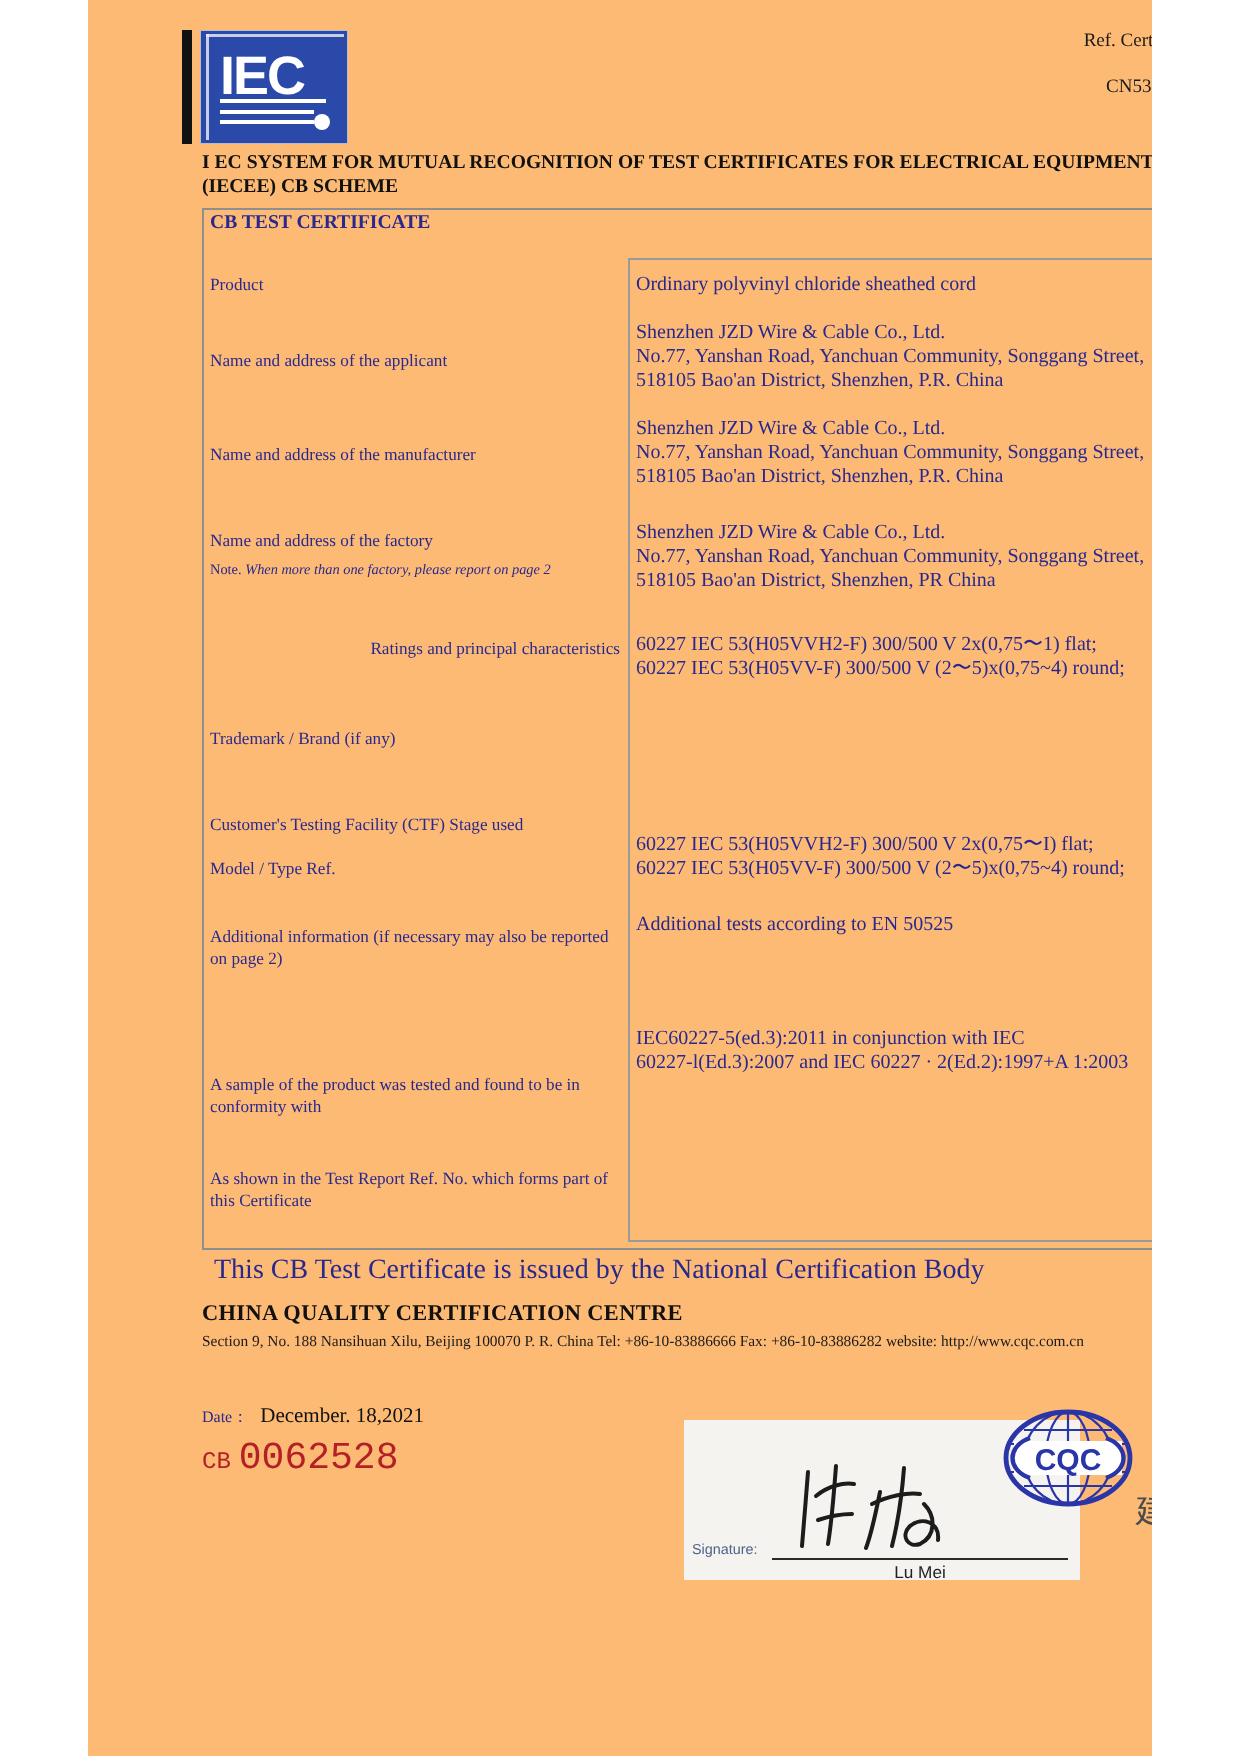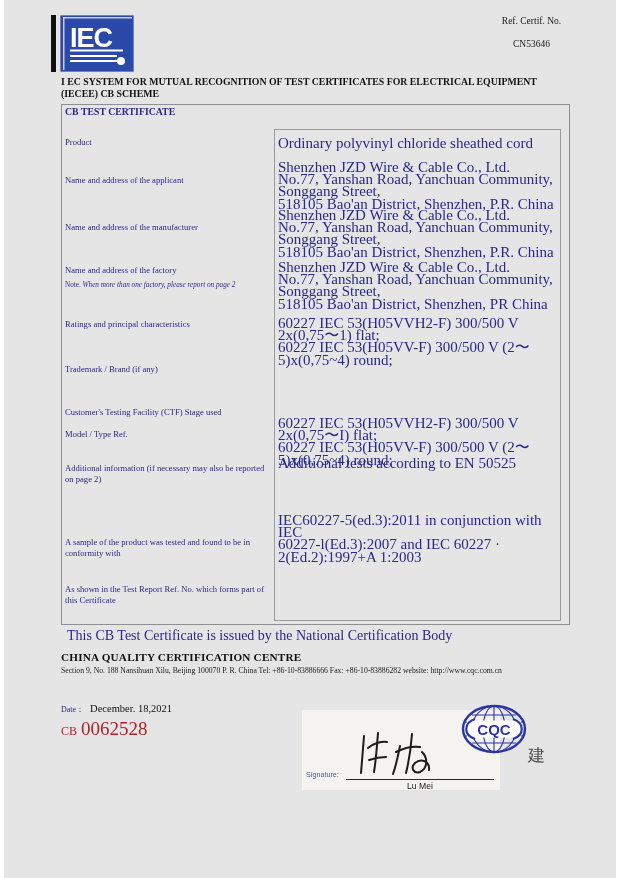--- a/index.html
+++ b/index.html
@@ -1,19 +1,19 @@
 <!DOCTYPE html>
 <html><head>
 <meta charset="utf-8">
 <style>
   * { margin:0; padding:0; box-sizing:border-box; }
   html,body { background:#ffffff; }
   body { font-family:"Liberation Serif", serif; }
   .page {
-    position:relative; width:612px; height:878px; background:#e5e5e5;
+    position:relative; width:532px; height:878px; background:#fdba74;
     overflow:hidden; margin:0 auto;
   }
   .abs { position:absolute; }
 
   
   .iec-bar { left:47px; top:15px; width:5px; height:57px; background:#111; }
   .iec-logo { left:56px; top:15px; width:74px; height:57px; }
   .ref-block { left:445px; top:16px; width:165px; text-align:center; color:#1a1a1a; }
   .ref-label { font-size:9.5px; }
   .ref-no { font-size:9.5px; margin-top:13px; }
@@ -25,33 +25,33 @@
   
   .outer-box { left:57px; top:104px; width:509px; height:521px; border:1px solid #8f8f8f; }
   .inner-box { left:270px; top:129px; width:287px; height:492px; border:1px solid #9a9a9a; }
   .cb-title { left:61px; top:106px; font-size:9.8px; font-weight:bold; color:#28288e;text-align:right; }
 
   .flabel {
     color:#28288e; font-size:8.6px; line-height:10.5px; width:205px;
     white-space:pre-line;
   }
   .fvalue {
-    color:#28288e; font-size:15px; line-height:12.2px; width:278px;
+    color:#28288e; font-size:10px; line-height:12.2px; width:278px;
     white-space:pre-line;
   }
   .fnote { color:#28288e; font-size:7.2px; }
   .fnote .it { font-style:italic; }
 
   
   .l-product      { left:61px; top:137px; }
   .l-applicant    { left:61px; top:175px; }
   .l-manufacturer { left:61px; top:222px; }
   .l-factory      { left:61px; top:265px; }
   .l-factory-note { left:61px; top:281px; }
-  .l-ratings      { left:61px; top:319px; }
+  .l-ratings      { left:61px; top:319px;text-align:right; }
   .l-trademark    { left:61px; top:364px; }
   .l-ctf          { left:61px; top:407px; }
   .l-model        { left:61px; top:429px; }
   .l-additional   { left:61px; top:463px; }
   .l-conformity   { left:61px; top:537px; }
   .l-testreport   { left:61px; top:584px; }
 
   
   .v-product      { left:274px; top:137px; }
   .v-applicant    { left:274px; top:161px; }
@@ -63,21 +63,21 @@
   .v-conformity   { left:274px; top:514px; }
   .v-testreport   { left:274px; top:567px; padding-left:11px; }
 
   
   .issued-line { left:63px; top:628px; font-size:14px; color:#28288e; }
   .cqc-name { left:57px; top:651px; font-size:11.2px; font-weight:bold; color:#111; letter-spacing:.2px; }
   .cqc-address { left:57px; top:666px; font-size:7.7px; color:#1a1a1a; }
   .date-row { left:57px; top:698px; }
   .date-label { font-size:8px; color:#28288e; }
   .date-value { font-size:10.5px; color:#111; margin-left:6px; }
-  .cb-row { left:57px; top:718px; }
+  .cb-row { left:57px; top:718px;font-family:Liberation Mono, monospace; }
   .cb-small { font-size:12px; color:#b32025; font-variant:small-caps; }
   .cb-number { font-size:19px; color:#b32025; margin-left:4px; }
 
   .sig-patch { left:298px; top:710px; width:198px; height:80px; background:#f4f3ef; }
   .sig-strokes { left:352px; top:728px; width:90px; height:50px; }
   .sig-label { left:302px; top:770px; font-family:"Liberation Sans", sans-serif; font-size:7.2px; color:#51618c; }
   .sig-line { left:342px; top:779px; width:148px; border-top:1.2px solid #2a2a2a; }
   .sig-name { left:342px; top:781px; width:148px; text-align:center; font-family:"Liberation Sans", sans-serif; font-size:8.6px; color:#222; }
 
   .cqc-logo { left:456px; top:703px; width:68px; height:56px; }

